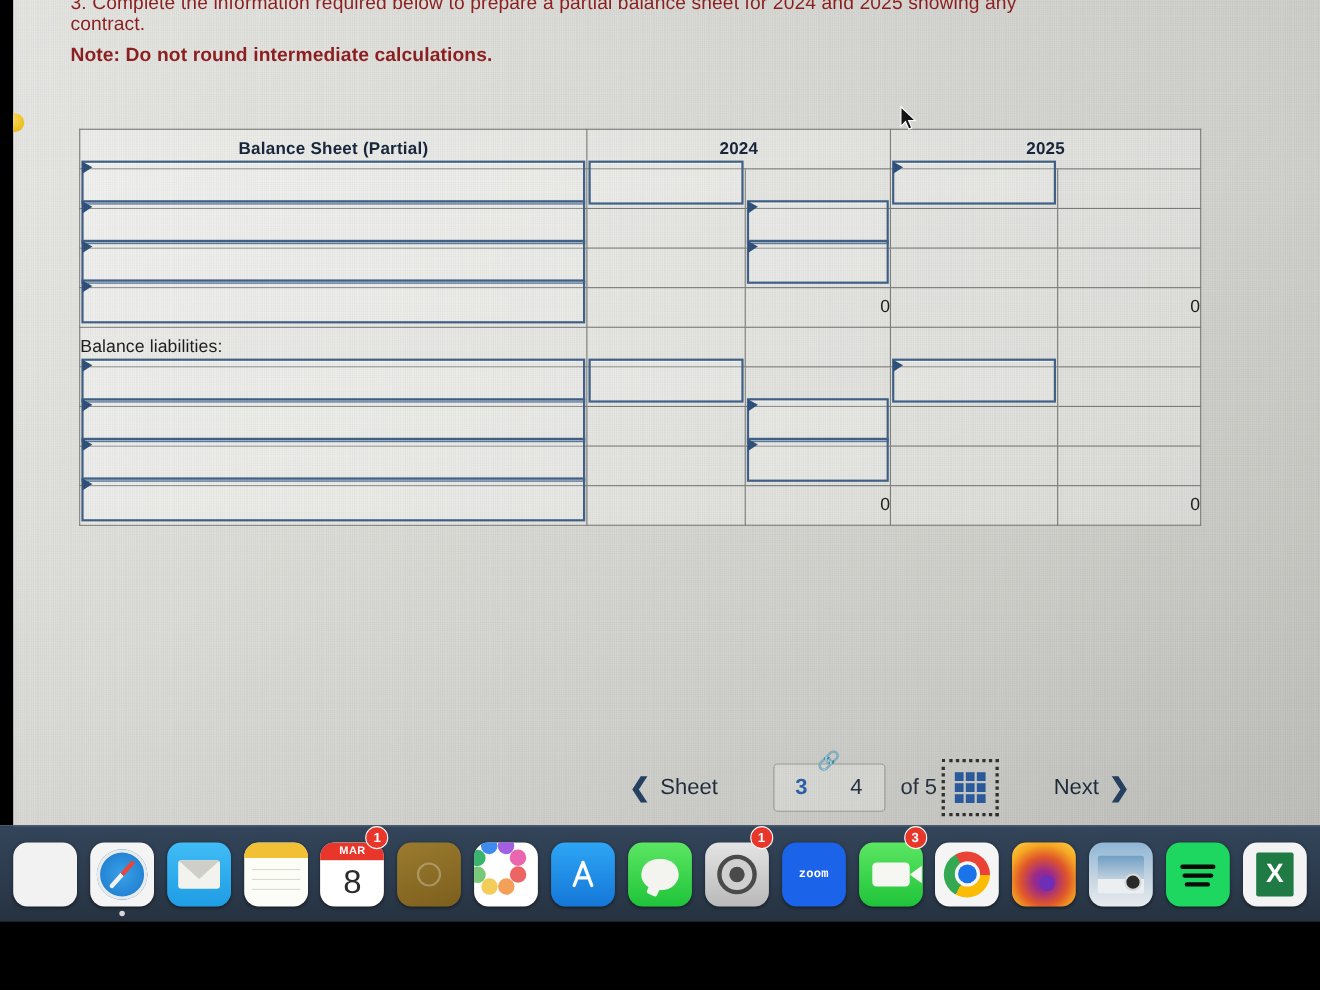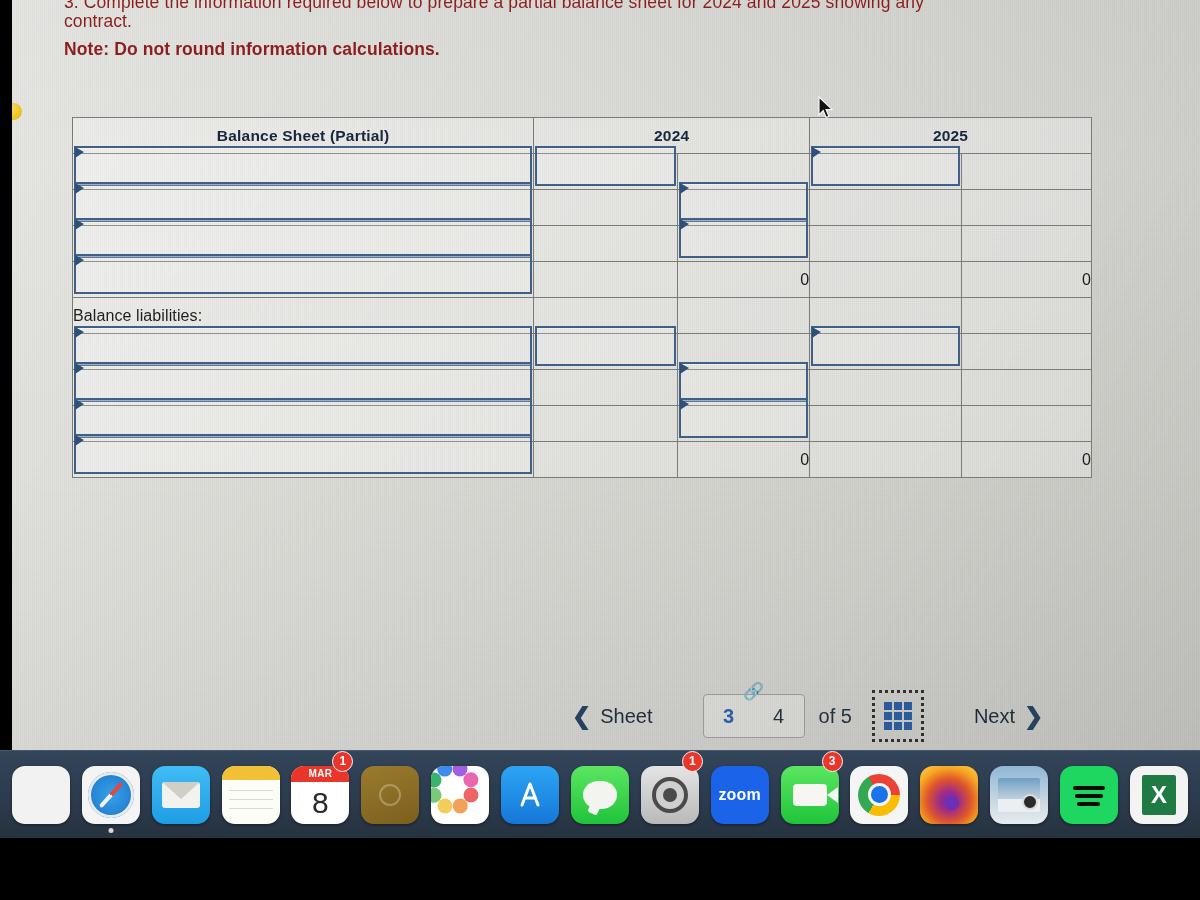--- a/index.html
+++ b/index.html
@@ -199,21 +199,21 @@
   #chain {
     position: absolute;
     left: 50%; top: -12px;
     transform: translateX(-50%);
     font-size: 17px;
     color: #2b4a6e;
     background: transparent;
     line-height: 1;
     padding: 0 3px;
   }
-  #ofcount { margin-right: 20px; font-size: 20px; color: #24313e; white-space: nowrap; }
+  #ofcount { margin-right: 4px; font-size: 20px; color: #24313e; white-space: nowrap; }
 
   #gridbtn {
     width: 52px; height: 52px;
     border: 3px dotted #2f2f2f;
     display: flex; align-items: center; justify-content: center;
     margin-right: 50px;
   }
   #gridbtn .g {
     display: grid;
     grid-template-columns: repeat(3, 8px);
@@ -280,21 +280,21 @@
   .ic-notes .top { position: absolute; top: 0; left: 0; right: 0; height: 14px; background: #f2c034; }
   .ic-notes .ln { position: absolute; left: 7px; right: 7px; height: 1.5px; background: #dadace; }
   .ic-cal { background: #fff; }
   .ic-cal .mon { position: absolute; top:0; left:0; right:0; height: 16px; background: #e8372a; color:#fff; font-size: 10px; font-weight: bold; display:flex; align-items:center; justify-content:center; letter-spacing:.4px;}
   .ic-cal .day { position:absolute; top: 16px; left:0; right:0; bottom:0; display:flex; align-items:center; justify-content:center; font-size: 30px; color:#2b2b2b; font-family:"Liberation Sans",sans-serif;}
   .ic-contacts { background: linear-gradient(160deg,#9a7b2e 0%,#7d5f1e 100%); }
   .ic-photos { background: #fff; }
   .ic-appstore { background: linear-gradient(180deg,#2da5f4 0%,#1577d8 100%); color:#fff; font-size: 34px; }
   .ic-messages { background: linear-gradient(180deg,#5ce662 0%,#1fc43a 100%); }
   .ic-prefs { background: linear-gradient(180deg,#e4e4e4 0%,#b9b9b9 100%); }
-  .ic-zoom { background: #1b63e8; border-radius: 13px; color: #fff; font-size: 16px; font-weight: bold; letter-spacing:.2px;}
+  .ic-zoom { background: #1b63e8; border-radius: 13px; color: #fff; font-size: 11px; font-weight: bold; letter-spacing:.2px;font-family:Liberation Mono, monospace;}
   .ic-facetime { background: linear-gradient(180deg,#5ce662 0%,#1fc43a 100%); }
   .ic-chrome { background: #f5f5f5; }
   .ic-firefox { background: radial-gradient(circle at 50% 60%, #6c2fb5 0%, #9b2a8a 20%, #e0562a 48%, #f5a623 72%, #ffd34e 100%); }
   .ic-preview { background: linear-gradient(180deg,#8fb6d6 0%,#c9d7e2 60%, #e6ecef 100%); }
   .ic-spotify { background: #1ed760; }
   .ic-excel { background: #f3f3f3; }
 
   .bubble { width: 34px; height: 28px; background: #f3f3f0; border-radius: 50%/55%; position: relative; }
   .bubble::after { content:""; position:absolute; left: 6px; bottom:-5px; width: 10px; height: 10px; background:#f3f3f0; border-radius:2px; transform: rotate(25deg); }
 
@@ -340,21 +340,21 @@
 
 <div id="screen">
 
   <div id="page">
 
     <div id="left-dot"></div>
 
     <div id="qtext">
       <div id="qline1">3. Complete the information required below to prepare a partial balance sheet for 2024 and 2025 showing any</div>
       <div id="qline2">contract.</div>
-      <div id="qnote">Note: Do not round information calculations.</div>
+      <div id="qnote">Note: Do not round intermediate calculations.</div>
     </div>
 
     <div id="bs-wrap">
       <table class="bs">
         <colgroup>
           <col class="c-label">
             <col class="c-a1">
             <col class="c-a2">
             <col class="c-b1">
             <col class="c-b2">

